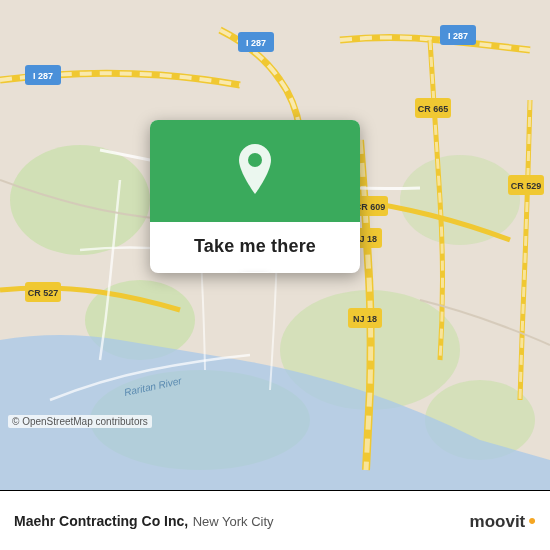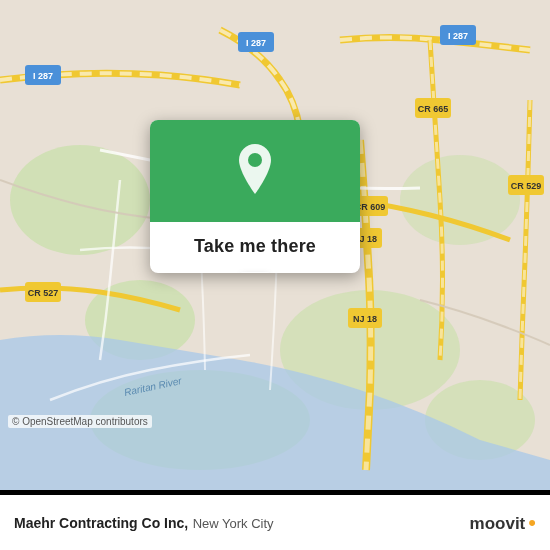--- a/index.html
+++ b/index.html
@@ -86,21 +86,21 @@
       bottom: -17px;
       left: 50%;
       transform: translateX(-50%);
       filter: drop-shadow(0 3px 3px rgba(0,0,0,0.2));
     }
 
     #footer-bar {
       width: 550px;
       height: 60px;
       background: white;
-      border-top: 5px solid #000000;
+      border-top: 1px solid #000000;
       display: flex;
       align-items: center;
       padding: 0 14px;
       gap: 8px;
     }
 
     #moovit-logo {
       margin-left: auto;
       display: flex;
       align-items: flex-end;

